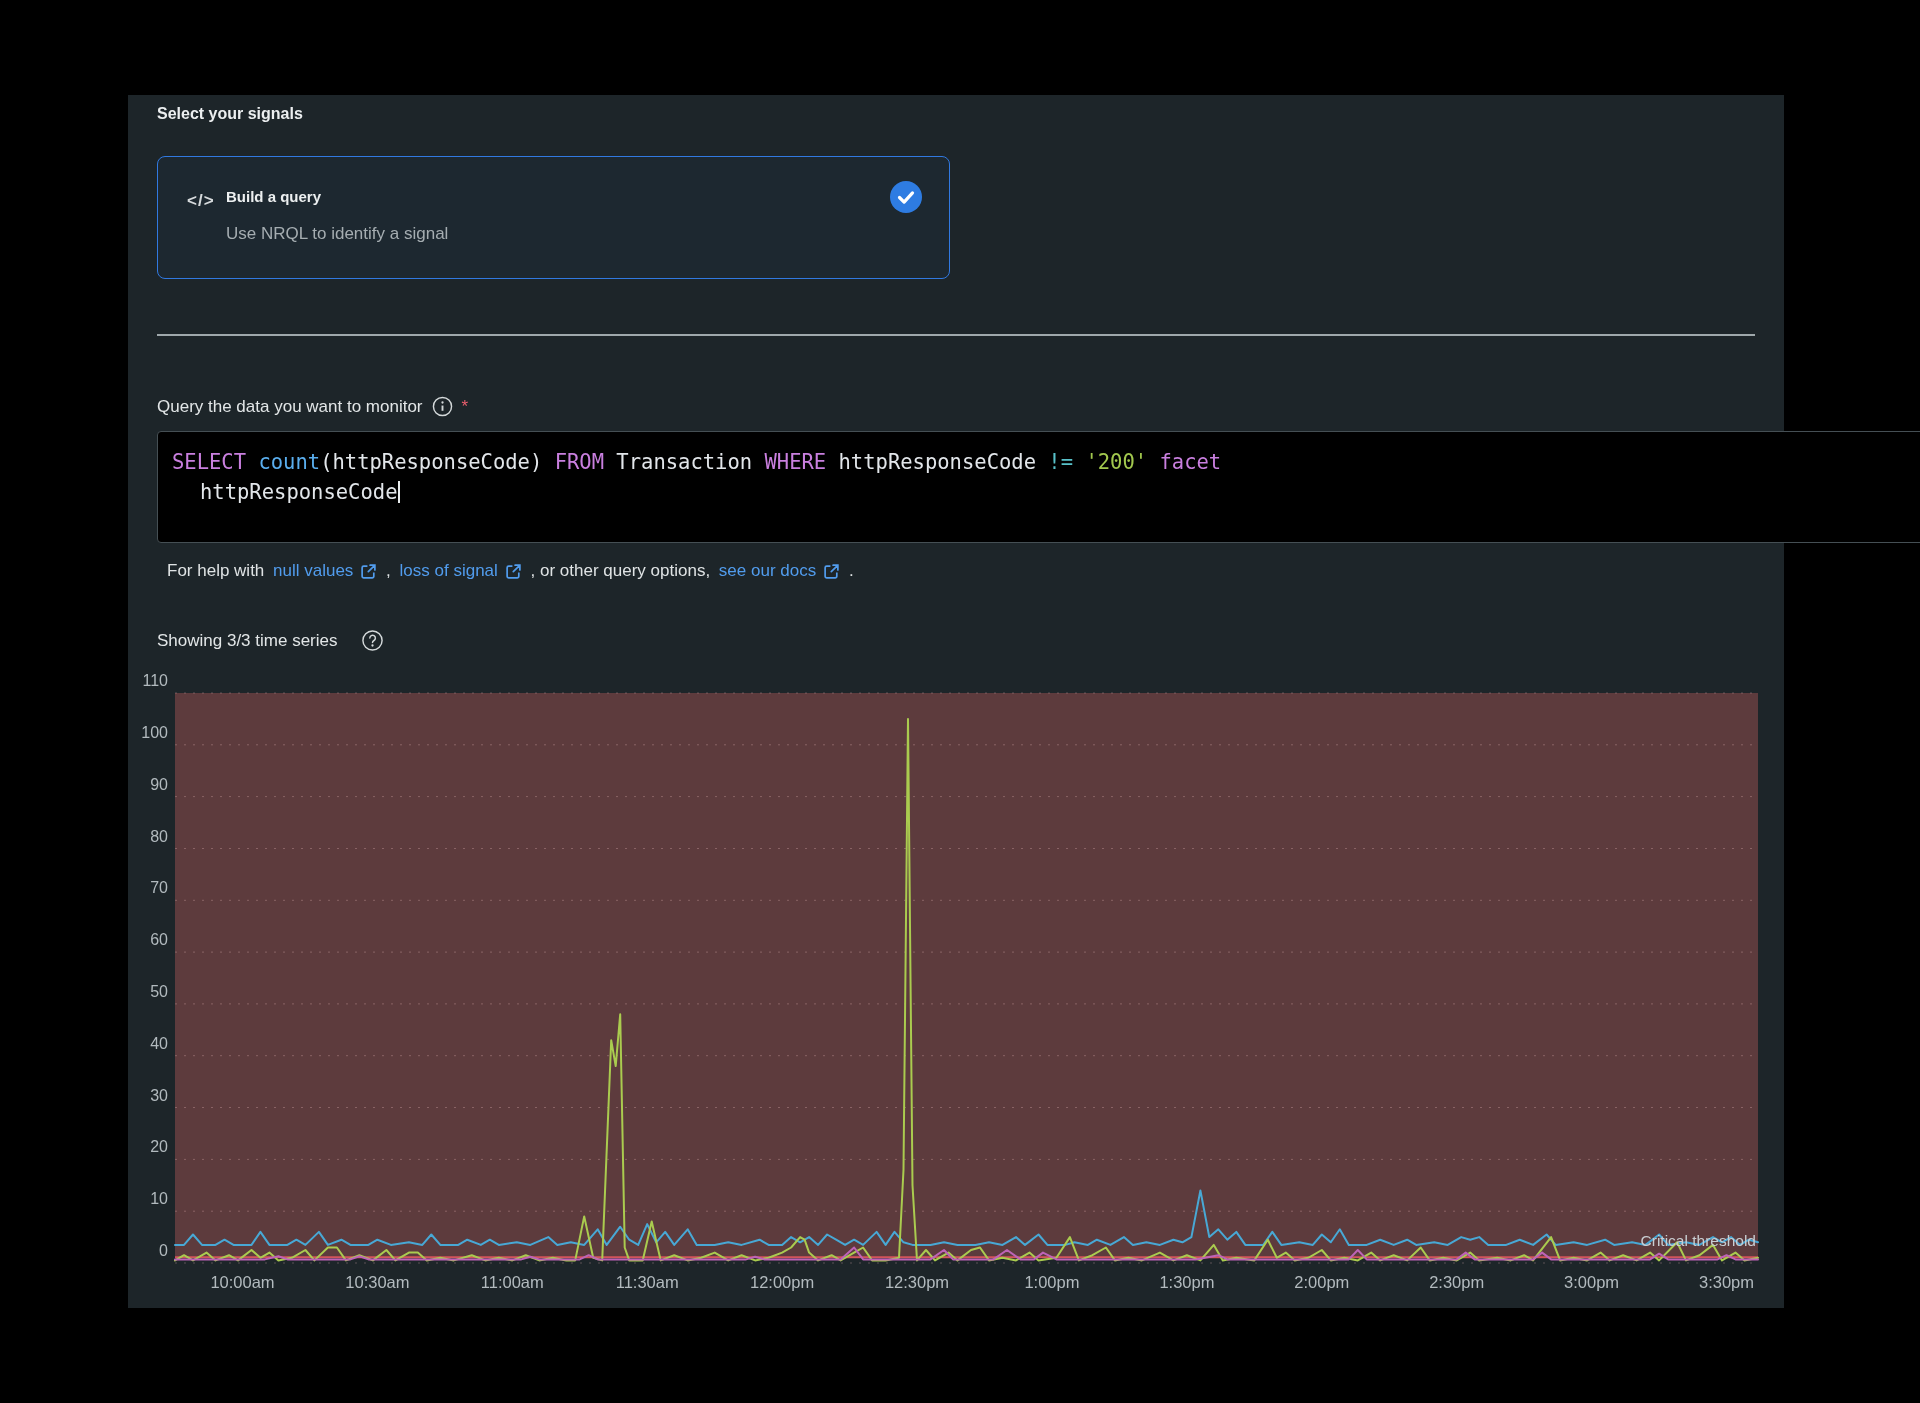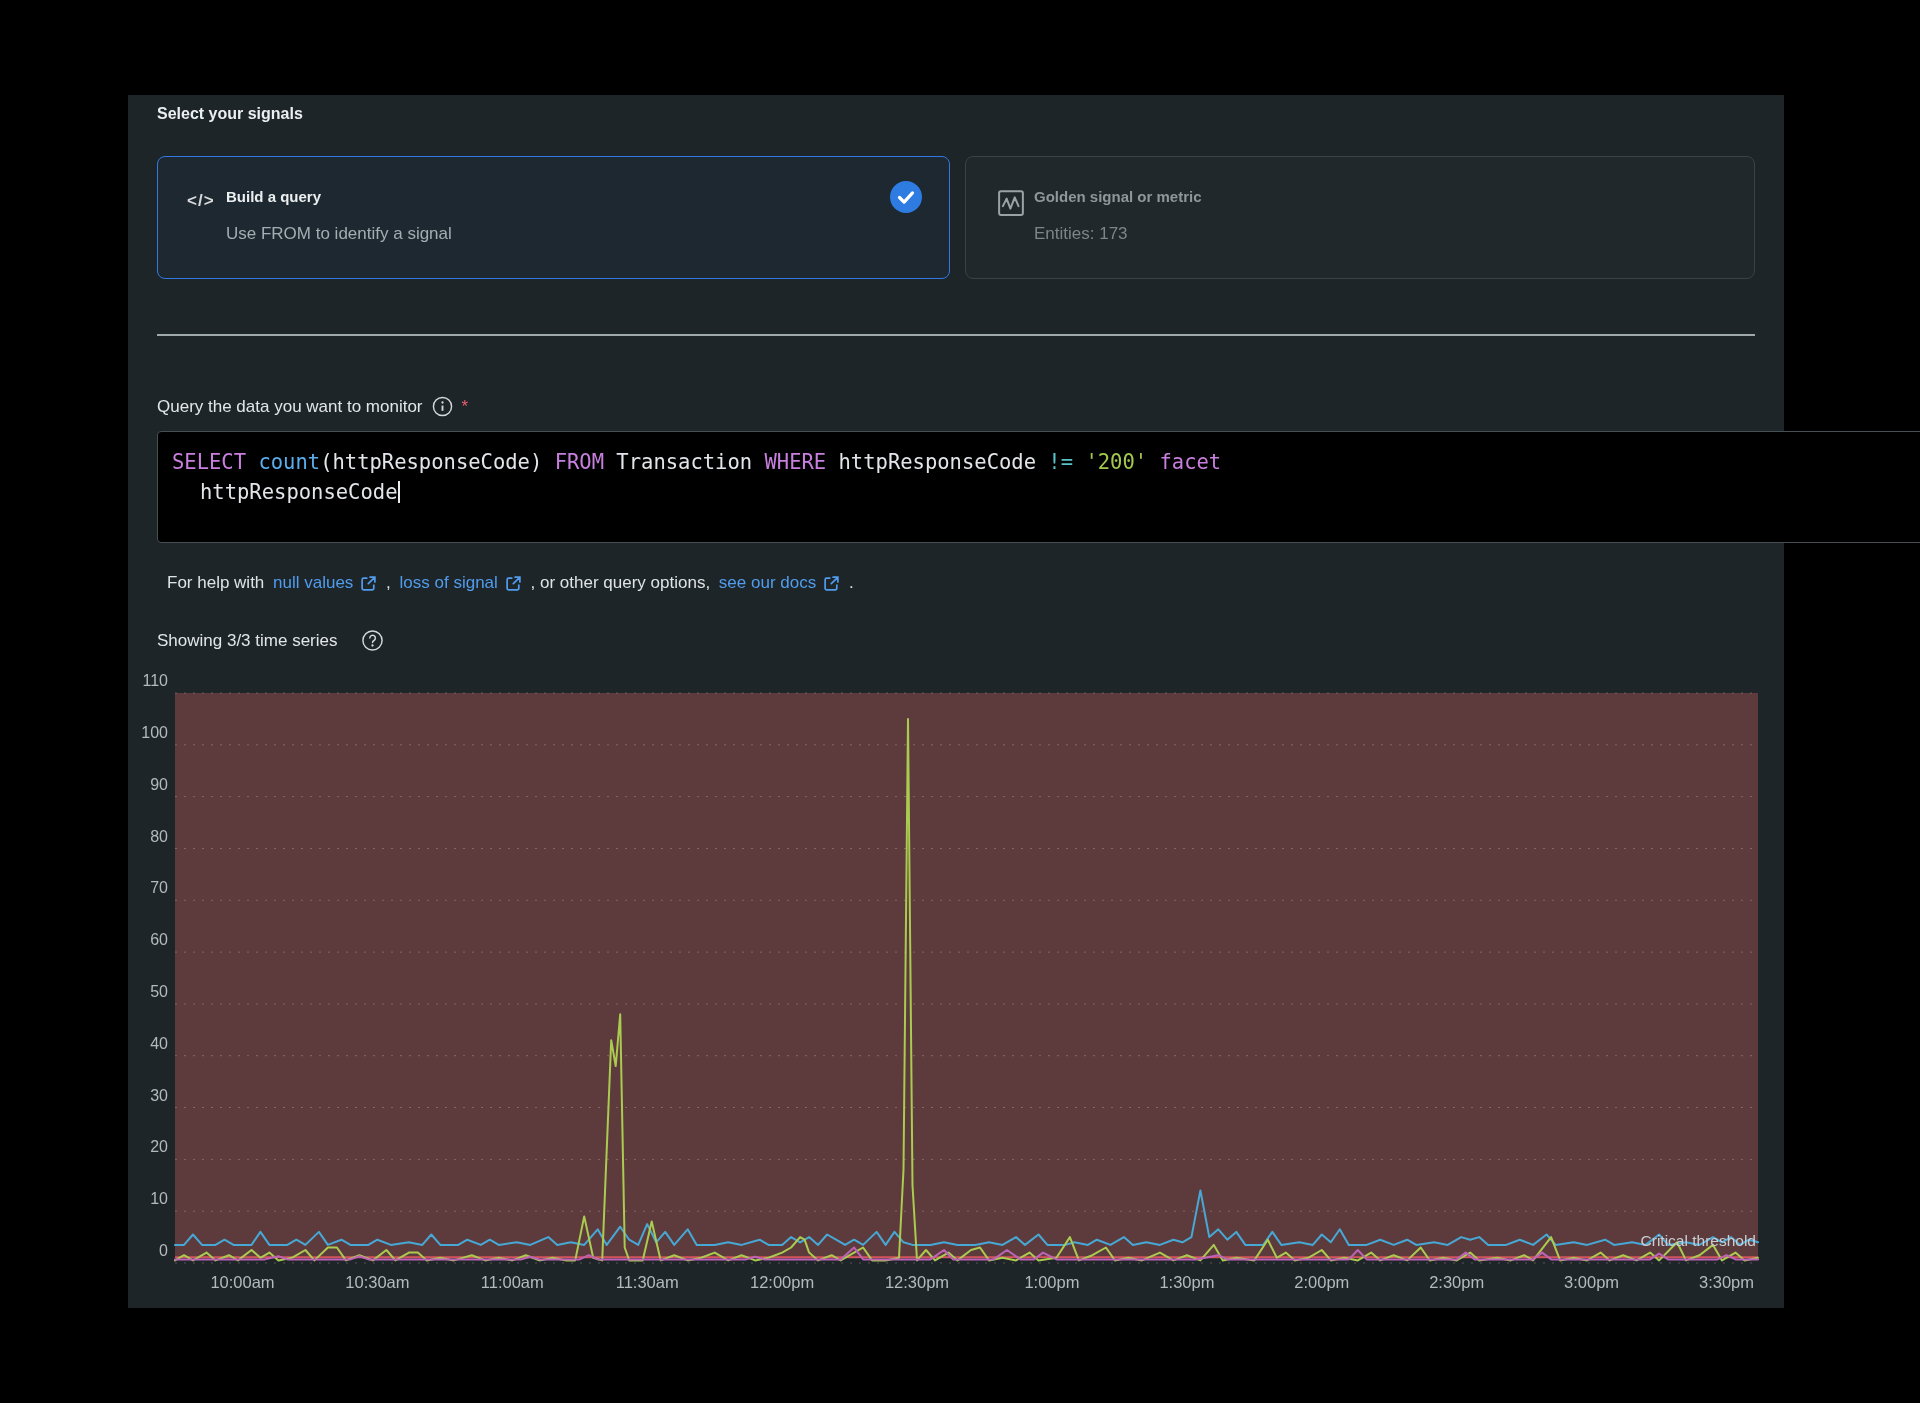--- a/index.html
+++ b/index.html
@@ -36,60 +36,50 @@
   .q-line.indent { padding-left:28px; }
   .tok-kw    { color:#c97fdf; }
   .tok-fn    { color:#5aaeee; }
   .tok-plain { color:#e2e6ea; }
   .tok-op    { color:#58c1c9; }
   .tok-str   { color:#a2c84e; }
   .caret { display:inline-block; width:2px; height:22px; background:#e8ecee; vertical-align:-4px; margin-left:1px; }
 
   .help-row { position:absolute; left:39px; top:466px; font-size:17px; color:#dfe3e4; white-space:pre-wrap;
               display:flex; align-items:center; }
-  .help-link { color:#519ced; text-decoration:none; display:inline-flex; align-items:center; gap:7px; margin:12px 4px; cursor:pointer; }
+  .help-link { color:#519ced; text-decoration:none; display:inline-flex; align-items:center; gap:7px; margin:0 4px; cursor:pointer; }
 
   .showing-row { position:absolute; left:29px; top:534px; display:flex; align-items:center; gap:24px;
                  font-size:17px; color:#e2e6e7; }
 
   #chart-svg { position:absolute; left:0; top:575px; width:1656px; height:638px; display:block; }
   .ytick { font:16px "Liberation Sans", sans-serif; fill:#b2babe; }
   .xtick { font:16.5px "Liberation Sans", sans-serif; fill:#b2babe; }
   .threshold-label { font:15.5px "Liberation Sans", sans-serif; fill:#c9ced2; }
 </style>
 </head>
 <body>
 
 <div class="panel">
 
   <div class="section-title">Select your signals</div>
 
   <div class="cards">
     <div class="card card-left selected">
       <span class="code-ic">&lt;/&gt;</span>
       <div class="card-title">Build a query</div>
-      <div class="card-sub">Use FROM to identify a signal</div>
+      <div class="card-sub">Use NRQL to identify a signal</div>
       <span class="check">
         <svg width="32" height="32" viewBox="0 0 32 32">
           <circle cx="16" cy="16" r="16" fill="#2e7ce2"></circle>
           <path d="M9.5 16.5l4.6 4.6 8.4-9.2" stroke="#fff" stroke-width="3.2" fill="none" stroke-linecap="round" stroke-linejoin="round"></path>
         </svg>
       </span>
     </div>
 
-    <div class="card card-right">
-      <span class="chart-ic">
-        <svg width="30" height="30" viewBox="0 0 24 24" fill="none" stroke="#9aa2a6" stroke-width="1.6">
-          <rect x="2.5" y="2.5" width="19" height="19" rx="1.5"></rect>
-          <path d="M5.5 14.5l3-6 3 8 3.5-9 3 7" stroke-linejoin="round" stroke-linecap="round"></path>
-        </svg>
-      </span>
-      <div class="card-title">Golden signal or metric</div>
-      <div class="card-sub">Entities: 173</div>
-    </div>
   </div>
 
   <div class="divider"></div>
 
   <div class="q-label-row">
     <span>Query the data you want to monitor</span>
     <span style="display:inline-flex;">
       <svg width="21" height="21" viewBox="0 0 22 22" fill="none" stroke="#d4d9da" stroke-width="1.5">
         <circle cx="11" cy="11" r="9.5"></circle>
         <line x1="11" y1="10" x2="11" y2="15.5" stroke-width="2"></line>

